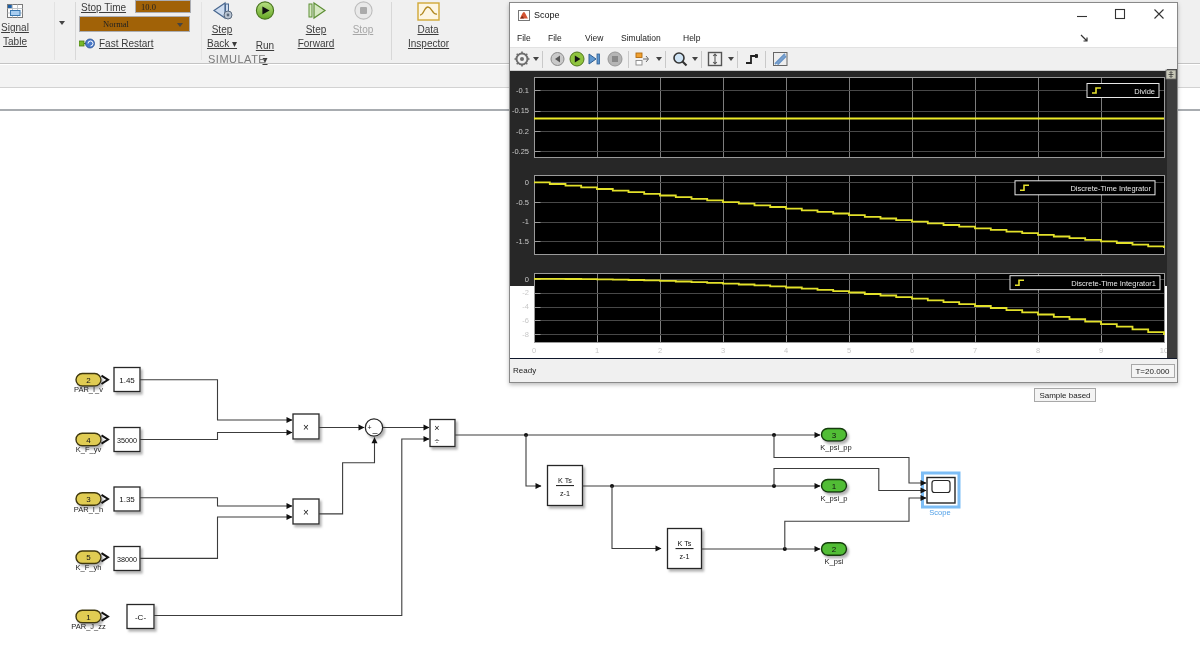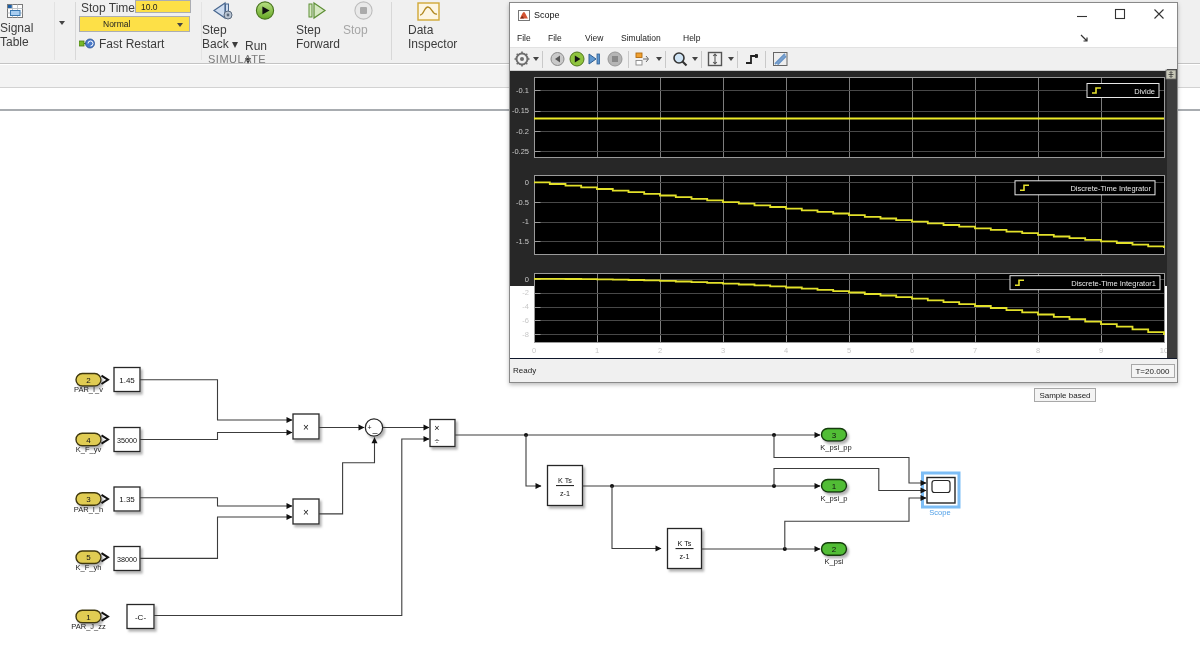--- a/index.html
+++ b/index.html
@@ -2,24 +2,24 @@
 <html><head><meta charset="utf-8"><style>
 * { margin:0; padding:0; box-sizing:border-box; }
 body { width:1200px; height:661px; position:relative; overflow:hidden; background:#fff;
   font-family:"Liberation Sans", sans-serif; -webkit-font-smoothing:antialiased; }
 #ribbon { will-change:transform; position:absolute; left:0; top:0; width:1200px; height:64px; background:#f0f0f0;
   border-bottom:1px solid #c4c4c4; }
 #strip2 { position:absolute; left:0; top:65px; width:1200px; height:22.5px; background:#f3f3f3;
   border-bottom:1.5px solid #d2d2d2; }
 #strip3 { position:absolute; left:0; top:109px; width:1200px; height:2px; background:#a8acb0; }
 .vsep { position:absolute; top:2px; height:58px; width:1px; background:#d8d8d8; }
-.rtxt { position:absolute; font-size:12px; line-height:14px; color:#3c3c3c; white-space:nowrap; }
+.rtxt { position:absolute; font-size:10px; line-height:14px; color:#3c3c3c; text-align:center; white-space:nowrap;text-decoration:underline; }
 .gray { color:#a6a6a6; }
 .seclab { position:absolute; font-size:11px; color:#7a7a7a; letter-spacing:0.5px; }
-.inpbox { position:absolute; background:#fde047; border:1px solid #abadb3; font-size:8.5px; color:#222; }
+.inpbox { position:absolute; background:#a16207; border:1px solid #abadb3; font-size:8.5px; color:#222;font-family:Liberation Serif, serif; }
 #scope { will-change:transform; position:absolute; left:509px; top:2px; width:669px; height:381px; background:#fff;
   border:1px solid #898989; box-shadow:0 2px 4px rgba(0,0,0,0.25); }
 #sc-title { position:absolute; left:0; top:0; width:667px; height:25px; background:#fff; }
 #sc-menu { position:absolute; left:0; top:25px; width:584px; height:19px; background:#fff; font-size:8.5px; color:#1a1a1a; }
 #sc-menu span { position:absolute; top:5px; }
 #sc-tools { position:absolute; left:0; top:44px; width:667px; height:24px; background:#f0f0f0;
   border-top:1px solid #e2e2e2; border-bottom:1px solid #cdcdcd; }
 #sc-canvas { position:absolute; left:0; top:68px; width:667px; height:215px; background:#272727; }
 #sc-status { position:absolute; left:0; top:355px; width:667px; height:24px; background:#f0f0f0;
   border-top:1px solid #0f172a; font-size:8px; color:#222; }

